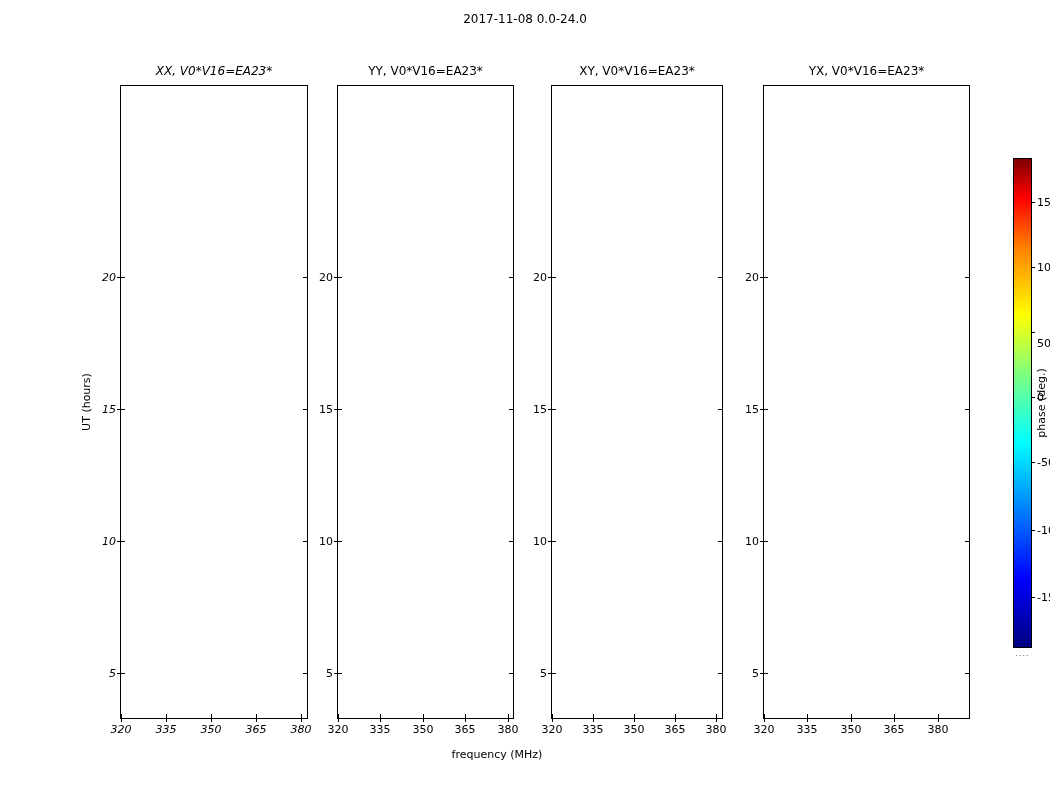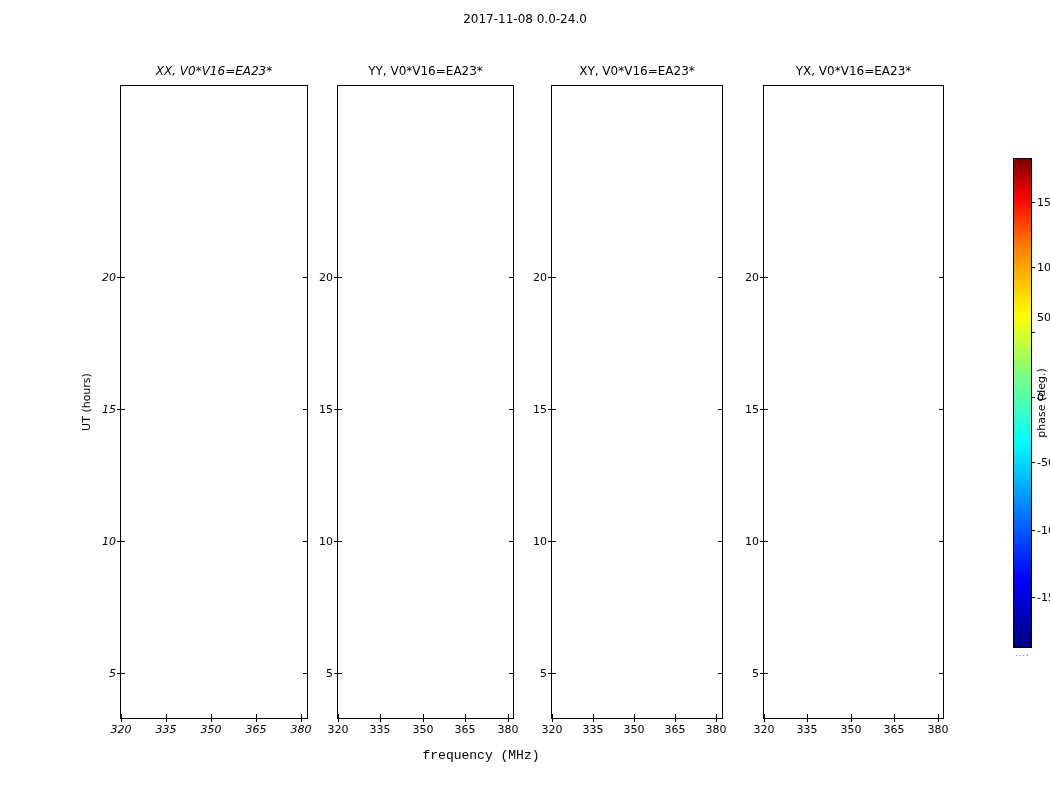--- a/index.html
+++ b/index.html
@@ -46,21 +46,21 @@
     left: 50%;
     transform: translateX(-50%);
     margin-bottom: 7px;
     white-space: nowrap;
     font-size: 12px;
   }
   
   #panel0 { left: 120px; width: 188px; font-style: italic; }
   #panel1 { left: 337px; width: 177px; }
   #panel2 { left: 551px; width: 172px; }
-  #panel3 { left: 763px; width: 181px; }
+  #panel3 { left: 763px; width: 207px; }
 
   
   .ytick {
     position: absolute;
     right: 100%;
     transform: translateY(-50%);
     margin-right: 5px;
     font-size: 11px;
     white-space: nowrap;
   }
@@ -112,26 +112,25 @@
   #ylabel {
     position: absolute;
     left: 86px;
     top: 402px;
     transform: translate(-50%, -50%) rotate(-90deg);
     font-size: 11px;
     white-space: nowrap;
   }
   #xlabel {
     position: absolute;
-    left: 481px;
+    left: 497px;
     top: 748px;
     transform: translateX(-50%);
-    font-size: 13px;
-    white-space: nowrap;
-    font-family: Liberation Mono, monospace;
+    font-size: 11px;
+    white-space: nowrap;
   }
 
   
   #colorbar {
     position: absolute;
     left: 1013px;
     top: 158px;
     width: 19px;
     height: 490px;
     border: 1px solid #000000;
@@ -357,20 +356,20 @@
 <div id="colorbar">
   <div class="cbtick-mark" style="top:438px"></div>
     <div class="cbtick" style="top:438px">-150</div>
   <div class="cbtick-mark" style="top:371px"></div>
     <div class="cbtick" style="top:371px">-100</div>
   <div class="cbtick-mark" style="top:303px"></div>
     <div class="cbtick" style="top:303px">-50</div>
   <div class="cbtick-mark" style="top:238px"></div>
     <div class="cbtick" style="top:238px">0</div>
   <div class="cbtick-mark" style="top:173px"></div>
-    <div class="cbtick" style="top:158px">50</div>
+    <div class="cbtick" style="top:184px">50</div>
   <div class="cbtick-mark" style="top:108px"></div>
     <div class="cbtick" style="top:108px">100</div>
   <div class="cbtick-mark" style="top:43px"></div>
     <div class="cbtick" style="top:43px">150</div>
 </div>
 <div id="cblabel">phase (deg.)</div>
 <div id="cbbottom">....</div>
 
 </body></html>

